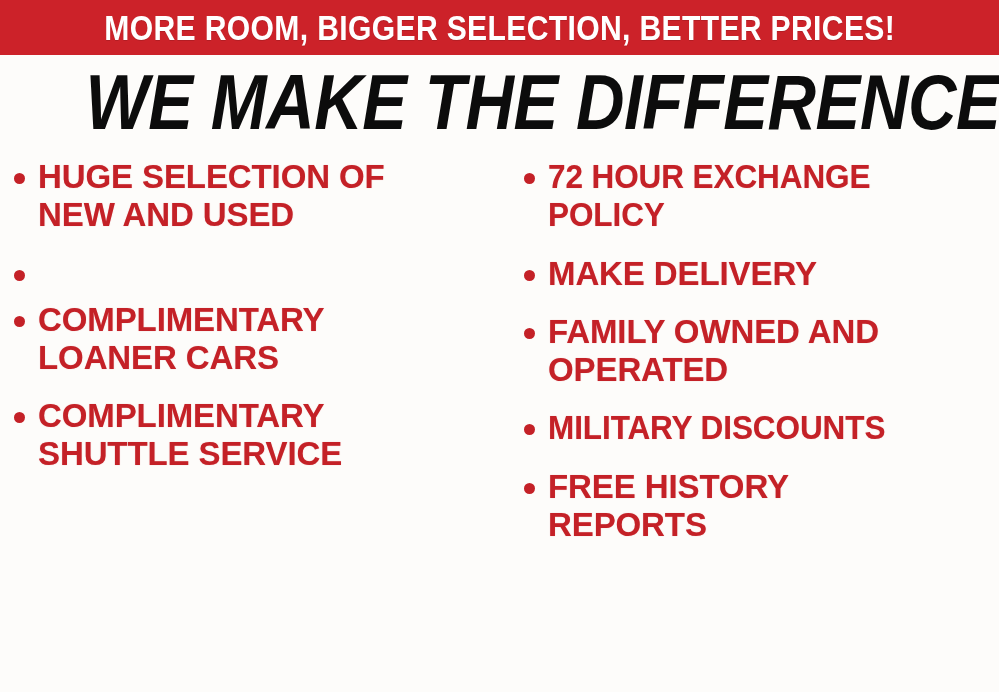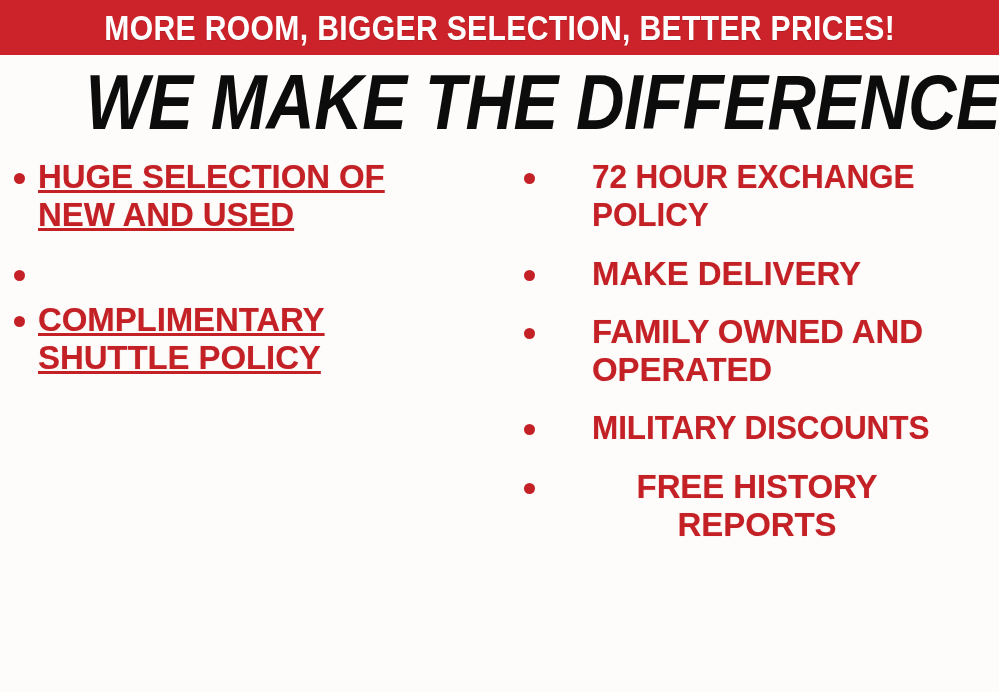--- a/index.html
+++ b/index.html
@@ -81,22 +81,22 @@
   }
   .col-left  { width: 505px; padding-left: 14px; }
   .col-right { width: 494px; padding-left: 19px; }
 
   .bullet-item {
     display: flex;
     align-items: flex-start;
     color: #c42127;
     margin-bottom: 22px;
   }
-  .col-left .bullet-item  { margin-bottom: 20px; text-decoration: underline; }
-  .col-right .bullet-item { margin-bottom: 20px; gap: 44px; }
+  .col-left .bullet-item  { margin-bottom: 20px; }
+  .col-right .bullet-item { margin-bottom: 20px; }
 
   .dot {
     flex: 0 0 auto;
     width: 11px;
     height: 11px;
     border-radius: 50%;
     background: #c42127;
     margin-top: 15px;
     margin-right: 13px;
   }
@@ -136,24 +136,28 @@
       <div class="bullet-item">
         <span class="dot"></span>
         <span class="bullet-label" style="max-width:430px;">HUGE SELECTION OF NEW AND USED</span>
       </div>
 
       <div class="bullet-item">
         <span class="dot"></span>
       </div>
 
 
+      <div class="bullet-item">
+        <span class="dot"></span>
+        <span class="bullet-label" style="max-width:400px;">COMPLIMENTARY LOANER CARS</span>
+      </div>
 
       <div class="bullet-item">
         <span class="dot"></span>
-        <span class="bullet-label" style="max-width:400px;">COMPLIMENTARY SHUTTLE POLICY</span>
+        <span class="bullet-label" style="max-width:400px;">COMPLIMENTARY SHUTTLE SERVICE</span>
       </div>
 
     </div>
 
     <div class="col col-right">
 
       <div class="bullet-item">
         <span class="dot"></span>
         <span class="bullet-label squeeze" style="max-width:425px;">72 HOUR EXCHANGE POLICY</span>
       </div>
@@ -169,20 +173,20 @@
         <span class="bullet-label" style="max-width:420px;">FAMILY OWNED AND OPERATED</span>
       </div>
 
       <div class="bullet-item">
         <span class="dot"></span>
         <span class="bullet-label squeeze" style="max-width:470px;">MILITARY DISCOUNTS</span>
       </div>
 
       <div class="bullet-item">
         <span class="dot"></span>
-        <span class="bullet-label" style="max-width:330px;text-align:center;">FREE HISTORY REPORTS</span>
+        <span class="bullet-label" style="max-width:330px;">FREE HISTORY REPORTS</span>
       </div>
 
     </div>
 
   </div>
 
 </div>
 
 </body></html>

